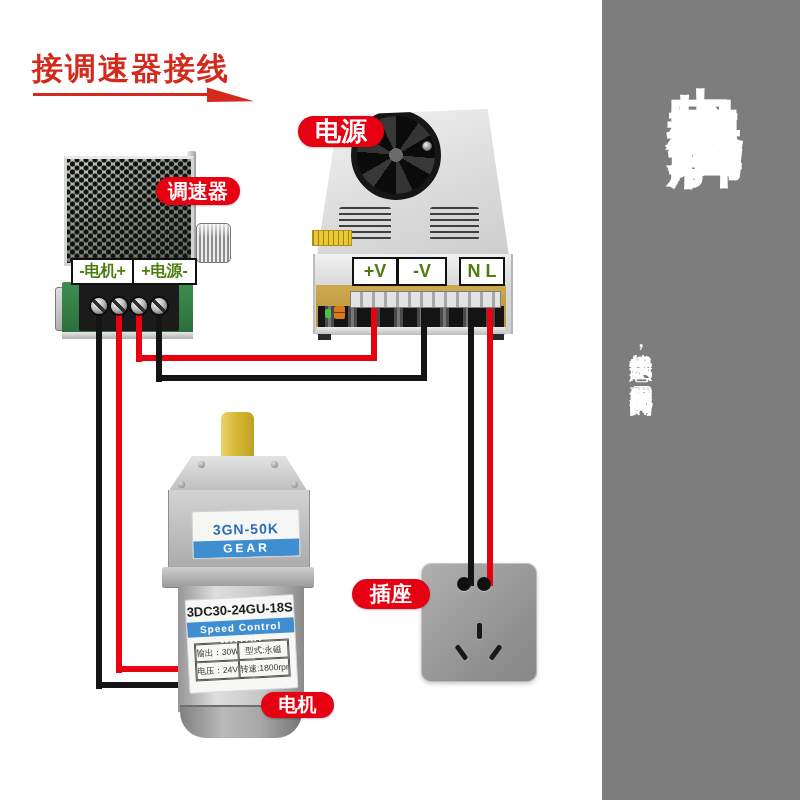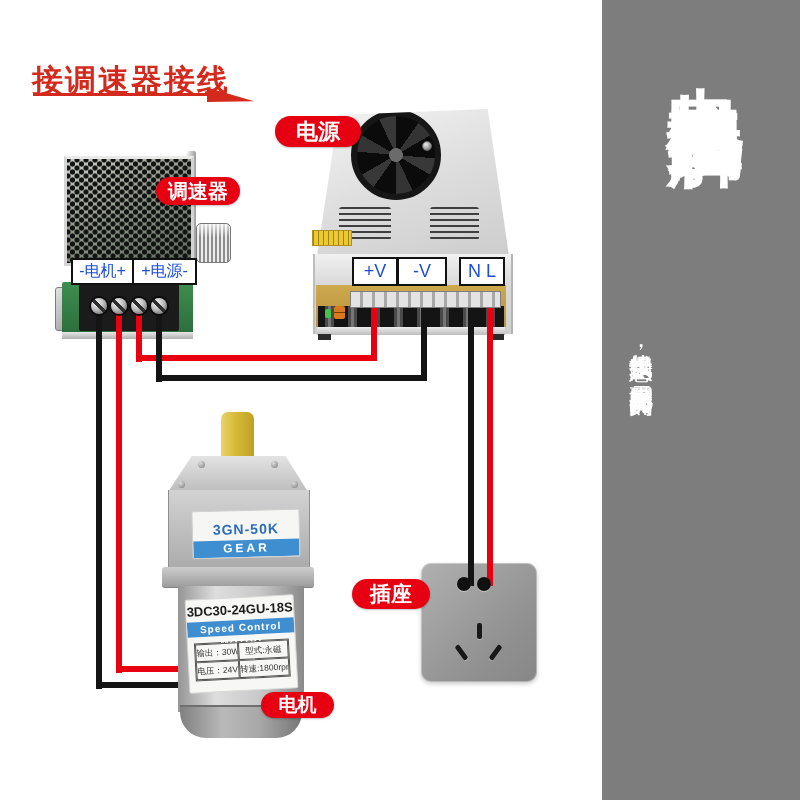--- a/index.html
+++ b/index.html
@@ -1,21 +1,21 @@
 <!DOCTYPE html>
 <html><head>
 <meta charset="utf-8">
 <style>
   html,body{margin:0;padding:0;background:#fff;}
   #stage{position:relative;width:800px;height:800px;background:#ffffff;overflow:hidden;
          font-family:"Liberation Sans","DejaVu Sans",sans-serif;}
   .abs{position:absolute;}
 
   
-  .page-title{left:32px;top:48px;font-size:31px;font-weight:800;color:#d42a1d;letter-spacing:2px;margin-top:12px;}
+  .page-title{left:32px;top:48px;font-size:31px;font-weight:800;color:#d42a1d;letter-spacing:2px;}
   .title-line{left:33px;top:93px;width:181px;height:3px;background:#d42a1d;}
   .title-arrow{left:207px;top:86px;width:47px;height:16px;background:#d42a1d;
                clip-path:polygon(0 10%,100% 95%,0 100%);}
 
   
   .pill{position:absolute;background:#e60012;color:#fff;border-radius:999px;z-index:30;
         display:flex;align-items:center;justify-content:center;font-weight:700;
         box-shadow:0 1px 2px rgba(0,0,0,.25);}
 
   
@@ -39,22 +39,22 @@
       linear-gradient(150deg,#c9cec6 0%,#8d9788 45%,#5d6a5c 100%);
     background-size:9px 8px,9px 8px,100% 100%;
     background-position:1px 1px,5.5px 5px,0 0;}
   .side-fin{left:187px;top:151px;width:9px;height:112px;z-index:9;
     background:linear-gradient(90deg,#efefef,#9d9d9d);border-radius:2px;}
   .knob{left:196px;top:223px;width:33px;height:38px;z-index:11;border-radius:5px;
     background:
       linear-gradient(180deg,rgba(255,255,255,.75),rgba(255,255,255,0) 35%),
       repeating-linear-gradient(90deg,#ececec 0 2px,#8d8d8d 2px 4px);
     border:1px solid #777;}
-  .term-label{position:absolute;z-index:20;background:#fff;border:2px solid #111;color:#1d4ed8;
-    display:flex;align-items:center;justify-content:center;font-weight:400;}
+  .term-label{position:absolute;z-index:20;background:#fff;border:2px solid #111;color:#4d7c0f;
+    display:flex;align-items:center;justify-content:center;font-weight:700;}
   .ctl-label{top:258px;height:23px;font-size:16px;letter-spacing:0;}
   .pcb-strip{left:62px;top:282px;width:131px;height:52px;z-index:9;
     background:linear-gradient(180deg,#3e8e50,#2c6e3c);border-radius:2px;}
   .t-block{left:79px;top:284px;width:100px;height:47px;z-index:10;background:#1b1b1b;border-radius:2px;}
   .tscrew{position:absolute;width:16px;height:16px;border-radius:50%;z-index:18;
     background:
       linear-gradient(45deg,rgba(0,0,0,0) 42%,#2e2e2e 42% 58%,rgba(0,0,0,0) 58%),
       radial-gradient(circle at 35% 30%,#f6f6f6,#bdbdbd 45%,#6f6f6f 85%);
     box-shadow:0 0 0 2px #0c0c0c;}
   .bracket{left:55px;top:287px;width:27px;height:42px;z-index:8;border-radius:3px;
@@ -198,21 +198,21 @@
   <div class="abs blocks"></div>
   <div class="abs clamp"></div>
   <div class="abs led"></div>
   <div class="abs pot"></div>
   <div class="abs psu-base"></div>
   <div class="foot" style="left:318px;top:334px;"></div>
   <div class="foot" style="left:491px;top:334px;"></div>
   <div class="term-label psu-label" style="left:352px;width:42px;">+V</div>
   <div class="term-label psu-label" style="left:397px;width:46px;">-V</div>
   <div class="term-label psu-label" style="left:459px;width:42px;">N L</div>
-  <div class="pill" style="left:275px;top:116px;width:86px;height:31px;font-size:22px;">电源</div>
+  <div class="pill" style="left:298px;top:116px;width:86px;height:31px;font-size:26px;">电源</div>
 
   <div class="abs socket"></div>
   <div class="hole" style="left:457px;top:577px;"></div>
   <div class="hole" style="left:477px;top:577px;"></div>
   <div class="slot" style="left:477px;top:623px;width:5px;height:16px;"></div>
   <div class="slot" style="left:459px;top:644px;width:5px;height:17px;transform:rotate(-36deg);"></div>
   <div class="slot" style="left:493px;top:644px;width:5px;height:17px;transform:rotate(36deg);"></div>
   <div class="pill" style="left:352px;top:579px;width:78px;height:30px;font-size:21px;">插座</div>
 
   <div class="abs shaft"></div>

